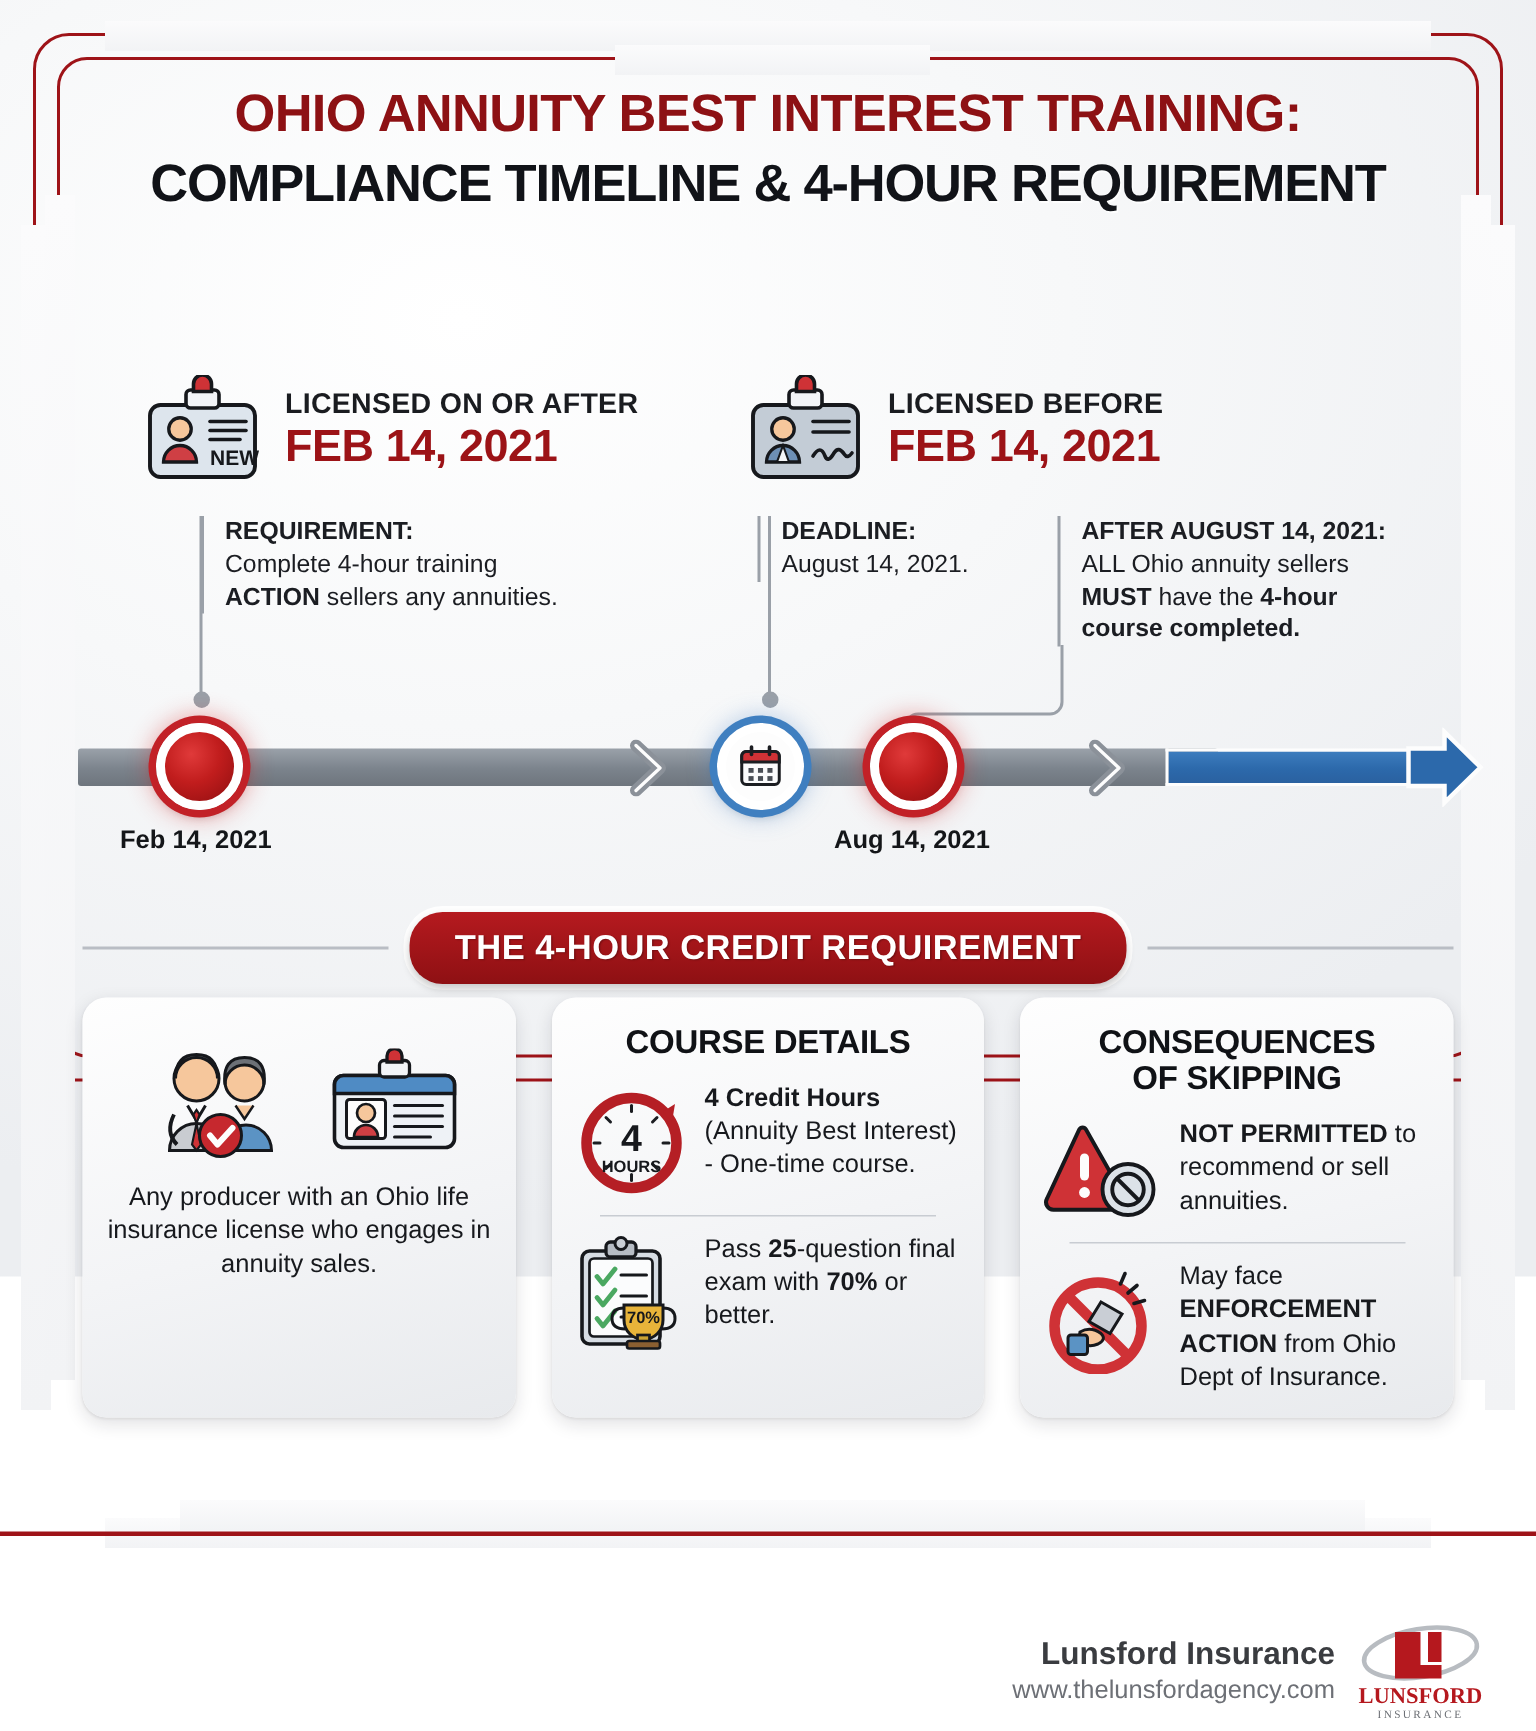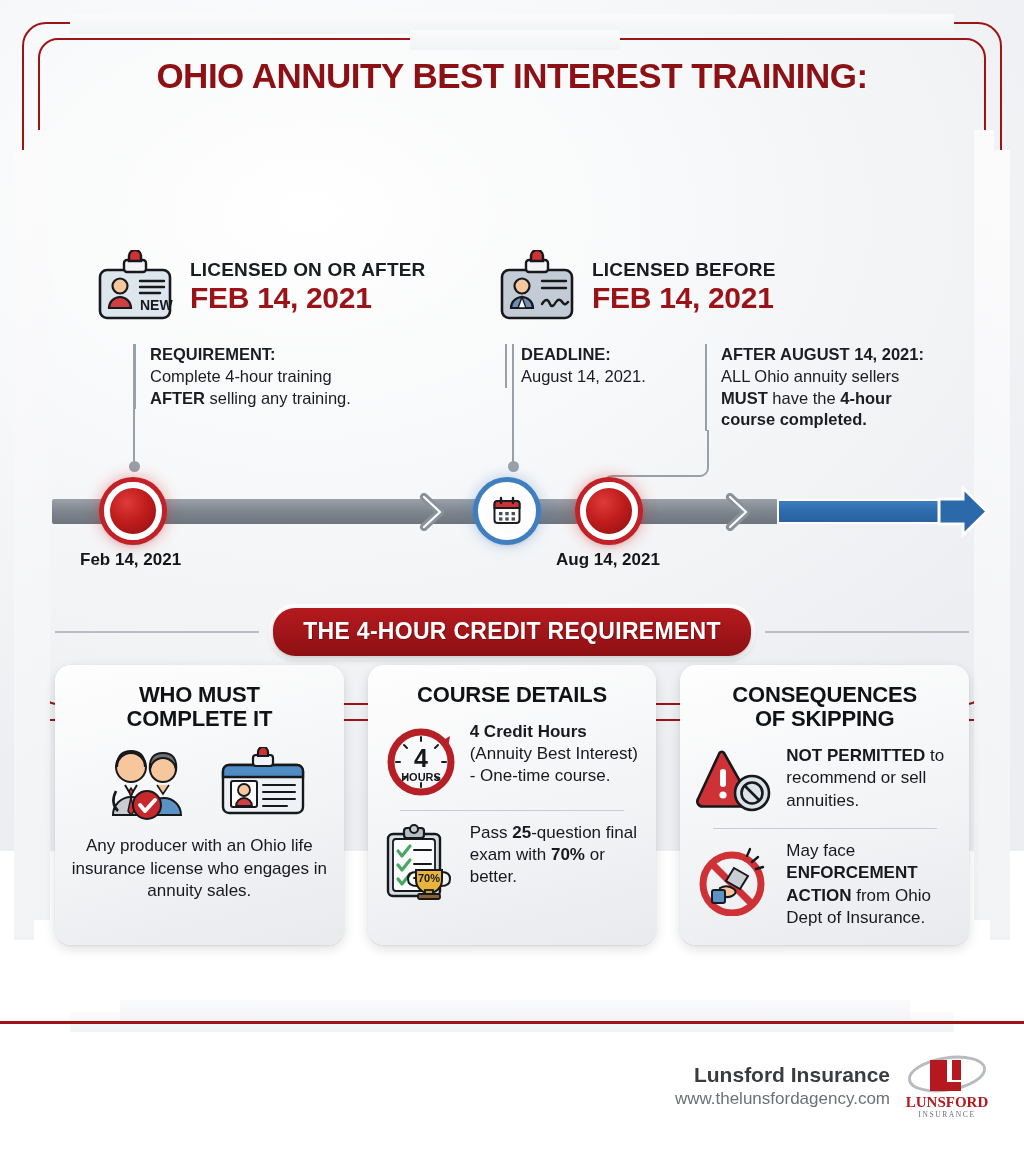--- a/index.html
+++ b/index.html
@@ -211,21 +211,21 @@
     width: 100%;
   }
   .row .rtext {
     font-size: 17px; line-height: 1.3; color: #17191d; flex: 1;
   }
   .row .rtext b { font-weight: 700; }
   .hdiv { width: 86%; height: 1px; background: #c8ccd2; margin: 11px 0; }
 
   
   .footer {
-    position: absolute; right: 34px; top: 1052px;
+    position: absolute; right: 34px; top: 1080px;
     display: flex; align-items: center; gap: 14px;
   }
   .footer .ftext { text-align: right; }
   .footer .fname { font-size: 21px; font-weight: 700; color: #3a3c40; }
   .footer .furl  { font-size: 17px; color: #6d7076; margin-top: 2px; }
   .logo { width: 86px; height: 68px; flex: none; }
 </style>
 </head>
 <body>
 
@@ -238,20 +238,21 @@
   <div class="gap bot-o"></div>
   <div class="gap bot-i"></div>
   <div class="gap left-o"></div>
   <div class="gap left-i"></div>
   <div class="gap right-o"></div>
   <div class="gap right-i"></div>
   <div class="footer-rule"></div>
 
   <div class="title-block">
     <div class="title-line1">OHIO ANNUITY BEST INTEREST TRAINING:</div>
+    <div class="title-line2">COMPLIANCE TIMELINE &amp; 4-HOUR REQUIREMENT</div>
   </div>
 
 
   <div class="entry" style="left:92px; top:250px;">
     <svg class="badge-icon" viewBox="0 0 86 74">
       <rect x="8" y="20" width="70" height="48" rx="7" fill="#dde5ed" stroke="#16181c" stroke-width="2.6"></rect>
       <rect x="32" y="10" width="22" height="12" rx="3" fill="#f2f4f7" stroke="#16181c" stroke-width="2.4"></rect>
       <path d="M37 11 v-5 a6 6 0 0 1 12 0 v5 z" fill="#cf3236" stroke="#16181c" stroke-width="2.4"></path>
       <circle cx="28" cy="36" r="7.5" fill="#f6c79c" stroke="#16181c" stroke-width="2.2"></circle>
       <path d="M17 58 a11 11 0 0 1 22 0 z" fill="#cf3f44" stroke="#16181c" stroke-width="2.2"></path>
@@ -285,21 +286,21 @@
     <div class="labels">
       <div class="sub">LICENSED BEFORE</div>
       <div class="date">FEB 14, 2021</div>
     </div>
   </div>
 
   <div class="note" style="left:134px; top:344px; width:250px;">
     <p>
       <b>REQUIREMENT:</b><br>
       <span>Complete 4-hour training</span><br>
-      <b>AFTER</b><span> selling any training.</span>
+      <b>ACTION</b><span> sellers any annuities.</span>
     </p>
   </div>
 
   <div class="note" style="left:505px; top:344px; width:170px;">
     <p>
       <b>DEADLINE:</b><br>
       <span>August 14, 2021.</span>
     </p>
   </div>
 
@@ -365,24 +366,20 @@
 
   <div class="section-head" style="top:608px;">
     <div class="rule"></div>
     <div class="pill">THE 4-HOUR CREDIT REQUIREMENT</div>
     <div class="rule"></div>
   </div>
 
   <div class="cards">
 
     <div class="card">
-      <h3>
-        <span>WHO MUST</span><br>
-        <span>COMPLETE IT</span>
-      </h3>
       <div style="display:flex;align-items:center;gap:8px;margin:14px 0 12px;">
         <svg width="120" height="76" viewBox="0 0 120 76">
           <circle cx="42" cy="22" r="15" fill="#f6c79c" stroke="#16181c" stroke-width="2"></circle>
           <path d="M28 22 a14 14 0 0 1 28 0 q0 -16 -14 -16 q-14 0 -14 16z" fill="#6d7177" stroke="#16181c" stroke-width="2"></path>
           <path d="M24 70 a18 18 0 0 1 36 0 z" fill="#c9ccd1" stroke="#16181c" stroke-width="2"></path>
           <path d="M36 40 l6 10 l6 -10" fill="#fbfbfc" stroke="#16181c" stroke-width="2"></path>
           <path d="M40 46 l2 6 l2 -6 l-2 -3z" fill="#cf3236" stroke="#16181c" stroke-width="1.4"></path>
           <path d="M42 52 l3 14 l-3 4 l-3 -4z" fill="#cf3236" stroke="#16181c" stroke-width="1.4"></path>
           <path d="M27 46 q-6 12 2 20" fill="none" stroke="#16181c" stroke-width="2.6"></path>
           <circle cx="74" cy="24" r="13" fill="#f6c79c" stroke="#16181c" stroke-width="2"></circle>

